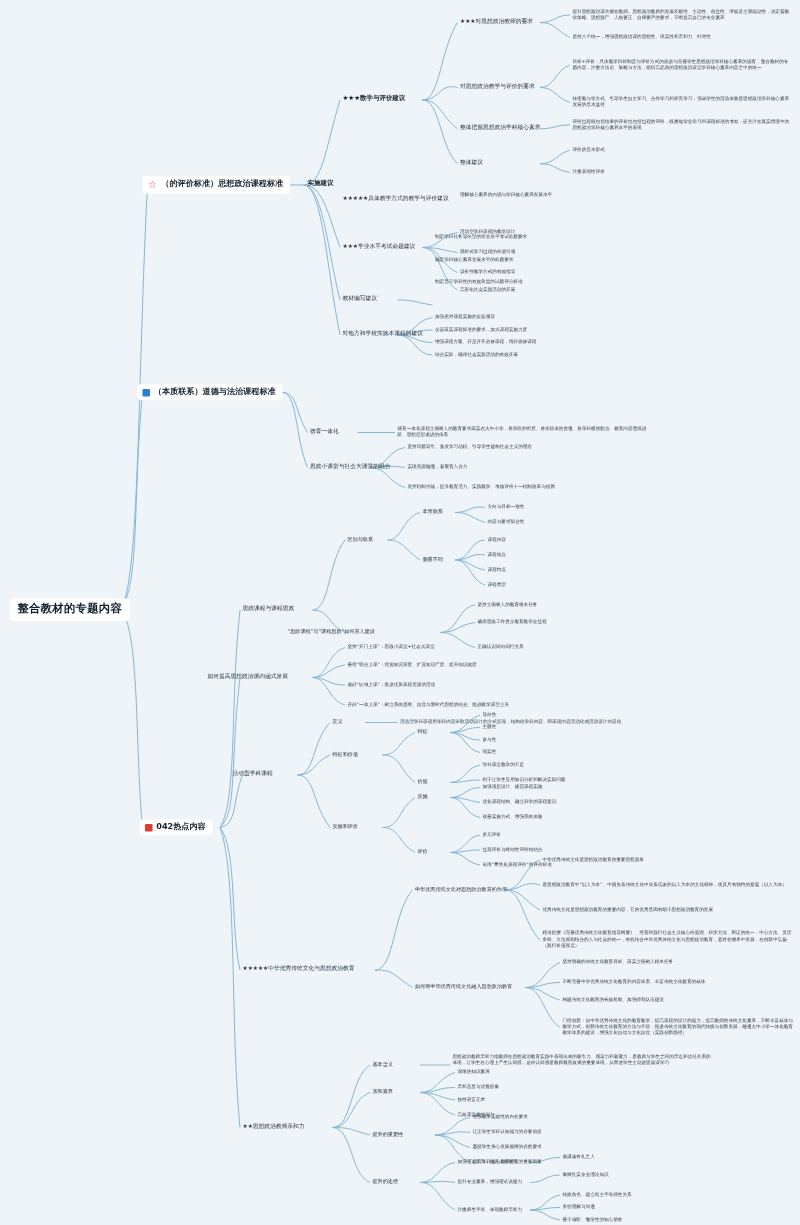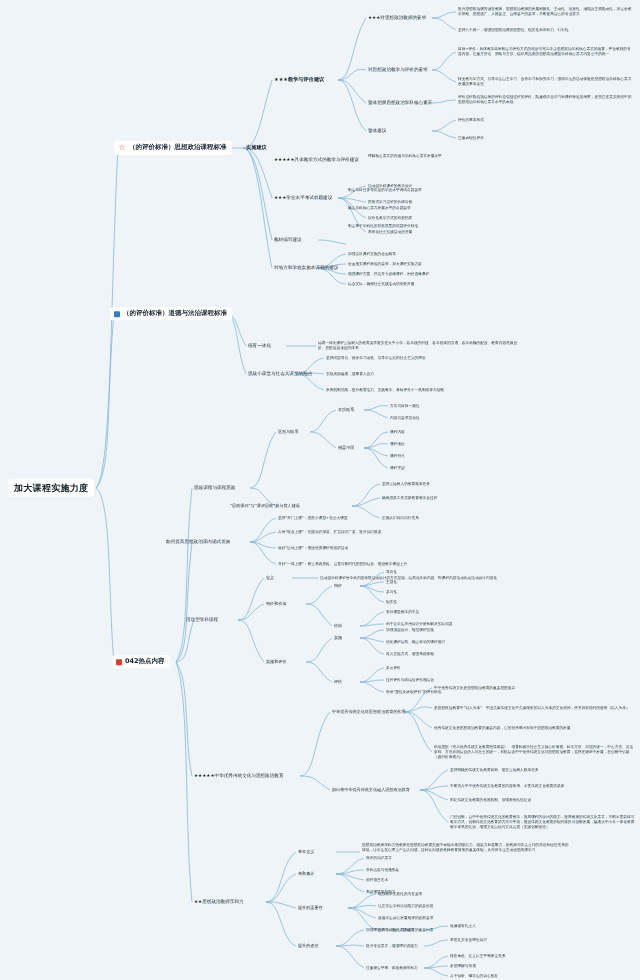--- a/index.html
+++ b/index.html
@@ -181,21 +181,21 @@
       <path d="M336 946 C 350 946, 350 944, 364 946"></path>
       <path d="M336 946 C 350 946, 350 960, 364 968"></path>
       <path d="M424 930 C 436 930, 436 926, 448 926"></path>
       <path d="M424 946 C 436 946, 436 940, 448 940"></path>
       <path d="M424 968 C 436 968, 436 958, 448 956"></path>
       <path d="M424 968 C 436 968, 436 966, 448 966"></path>
       <path d="M424 968 C 436 968, 436 974, 448 976"></path>
     </g>
   </svg>
 
-  <div class="node n-root" style="left:8px;top:488px;">加大课程实施力度</div>
+  <div class="node n-root" style="left:8px;top:488px;">整合教材的专题内容</div>
 
   <div class="node n-l1" style="left:114px;top:148px;">
     <span class="icon-star">☆</span>
     <span>（的评价标准）思想政治课程标准</span>
   </div>
   <div class="node n-l2" style="left:246px;top:148px;">实施建议</div>
 
   <div class="node n-l2" style="left:274px;top:80px;">★★★教学与评价建议</div>
   <div class="node n-l3" style="left:368px;top:18px;">★★★对思想政治教师的要求</div>
   <div class="node n-leaf" style="left:458px;top:12px;width:176px;">提升思想政治课关键在教师。思想政治教师的发展积极性、主动性、创造性、潜能及主观能动性，决定着教学策略、思想路广、人格要正、自律要严的要求，不断提高自己的专业素养</div>
@@ -222,21 +222,21 @@
 
   <div class="node n-l3" style="left:274px;top:240px;">教材编写建议</div>
   <div class="node n-l3" style="left:274px;top:268px;">对地方和学校实施本课程的建议</div>
   <div class="node n-leaf" style="left:348px;top:254px;">加强党对课程实施的全面领导</div>
   <div class="node n-leaf" style="left:348px;top:264px;">全面落实课程标准的要求，加大课程实施力度</div>
   <div class="node n-leaf" style="left:348px;top:274px;">增强课程方案、开足开齐必修课程，用好选修课程</div>
   <div class="node n-leaf" style="left:348px;top:284px;">结合实际，确保社会实践活动的有效开展</div>
 
   <div class="node n-l1" style="left:110px;top:314px;">
     <span class="icon-sq blue"></span>
-    <span>（的评价标准）道德与法治课程标准</span>
+    <span>（本质联系）道德与法治课程标准</span>
   </div>
   <div class="node n-l3" style="left:248px;top:346px;">德育一体化</div>
   <div class="node n-leaf" style="left:318px;top:346px;width:200px;">德育一体化课程立德树人的教育要求落实在大中小学，各学段的衔接、各学段体的贯通、各学科横的配合、教育内容逐级进阶、思想层层递进的体系</div>
   <div class="node n-l3" style="left:248px;top:374px;">思政小课堂与社会大课堂的融合</div>
   <div class="node n-leaf" style="left:326px;top:358px;width:190px;">坚持问题导引、激发学习动机、引导学生建构社会主义的理念</div>
   <div class="node n-leaf" style="left:326px;top:374px;width:190px;">实现资源融通，凝聚育人合力</div>
   <div class="node n-leaf" style="left:326px;top:390px;width:190px;">发挥机制功能，提升教育活力、实践教学、考核评价十一机制改革与创新</div>
 
   <div class="node n-l1" style="left:112px;top:662px;">
     <span class="icon-sq red"></span>

